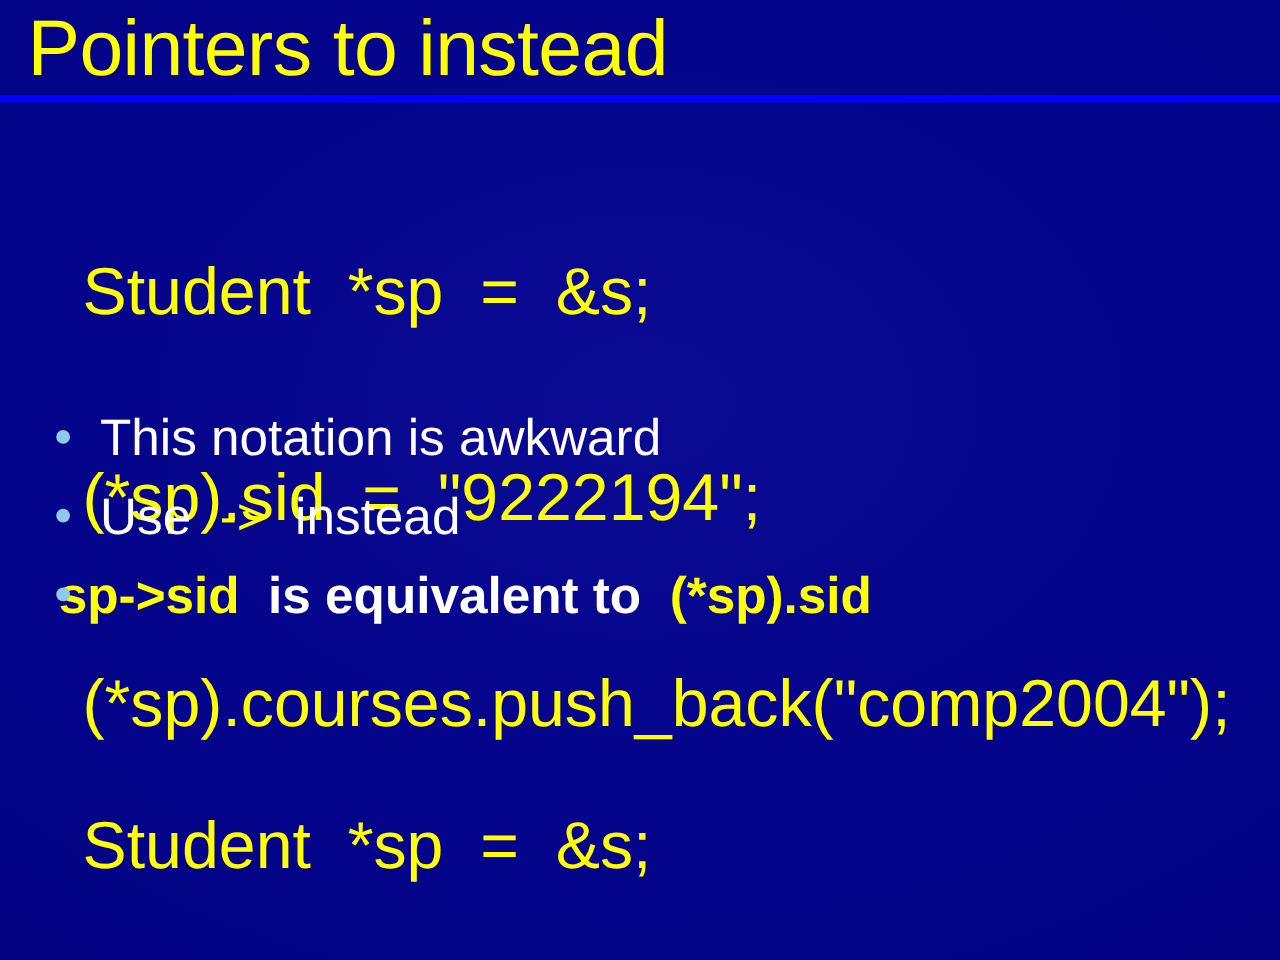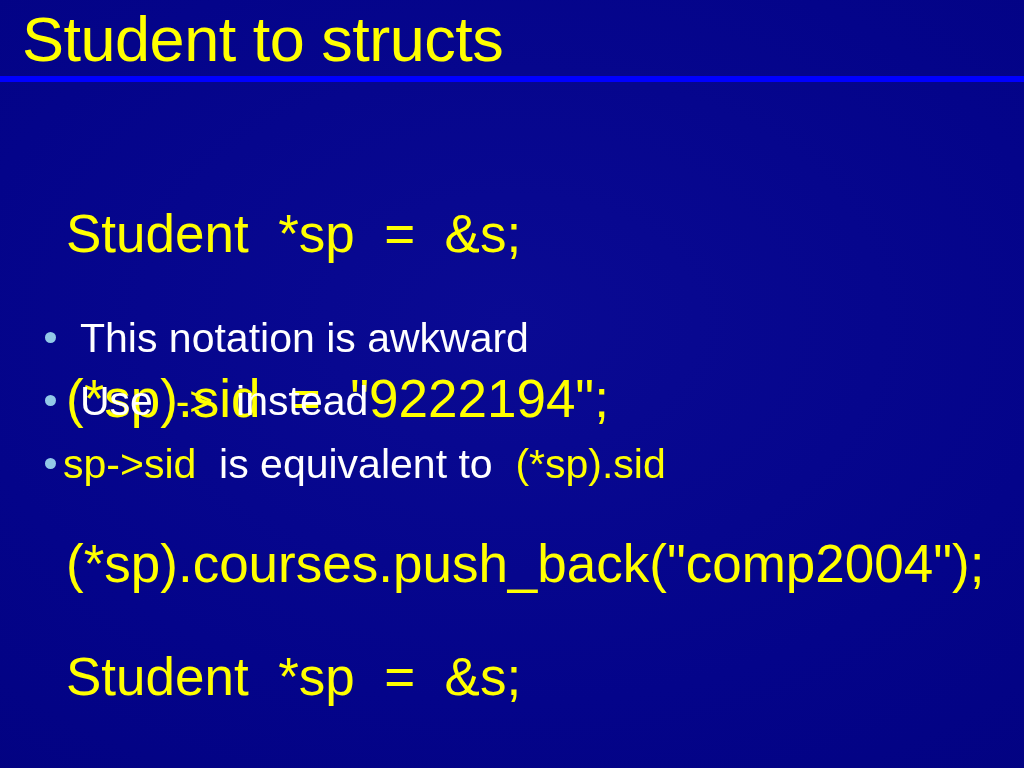--- a/index.html
+++ b/index.html
@@ -54,21 +54,21 @@
   .code-bottom {
     top: 534px;
     line-height: 57px;
   }
   .code-line { display: block; }
 
   
   .bullets {
     position: absolute;
     left: 0;
-    top: 306px;
+    top: 318px;
     width: 1024px;
   }
   .bullet-row {
     position: relative;
     height: 63px;
     display: flex;
     align-items: center;
   }
   .bullet-dot {
     position: absolute;
@@ -79,29 +79,29 @@
     border-radius: 50%;
     background: #92c9e8;
   }
   .bullet-text {
     margin-left: 80px;
     color: #ffffff;
     font-size: 41px;
     line-height: 46px;
     white-space: pre;
   }
-  .bullet-row.indent .bullet-text { margin-left: 63px; }
+  .bullet-row.indent .bullet-text { margin-left: 47px; font-weight: bold; }
   .hl { color: #ffff00; }
 </style>
 </head>
 <body>
 
 <div class="slide">
 
-  <div class="title">Student to structs</div>
+  <div class="title">Pointers to instead</div>
 
   <div class="title-rule"></div>
 
   <div class="code-block code-top">
     <span class="code-line">Student  *sp  =  &amp;s;</span>
     <span class="code-line">(*sp).sid  =  "9222194";</span>
     <span class="code-line">(*sp).courses.push_back("comp2004");</span>
   </div>
 
   <div class="bullets">

